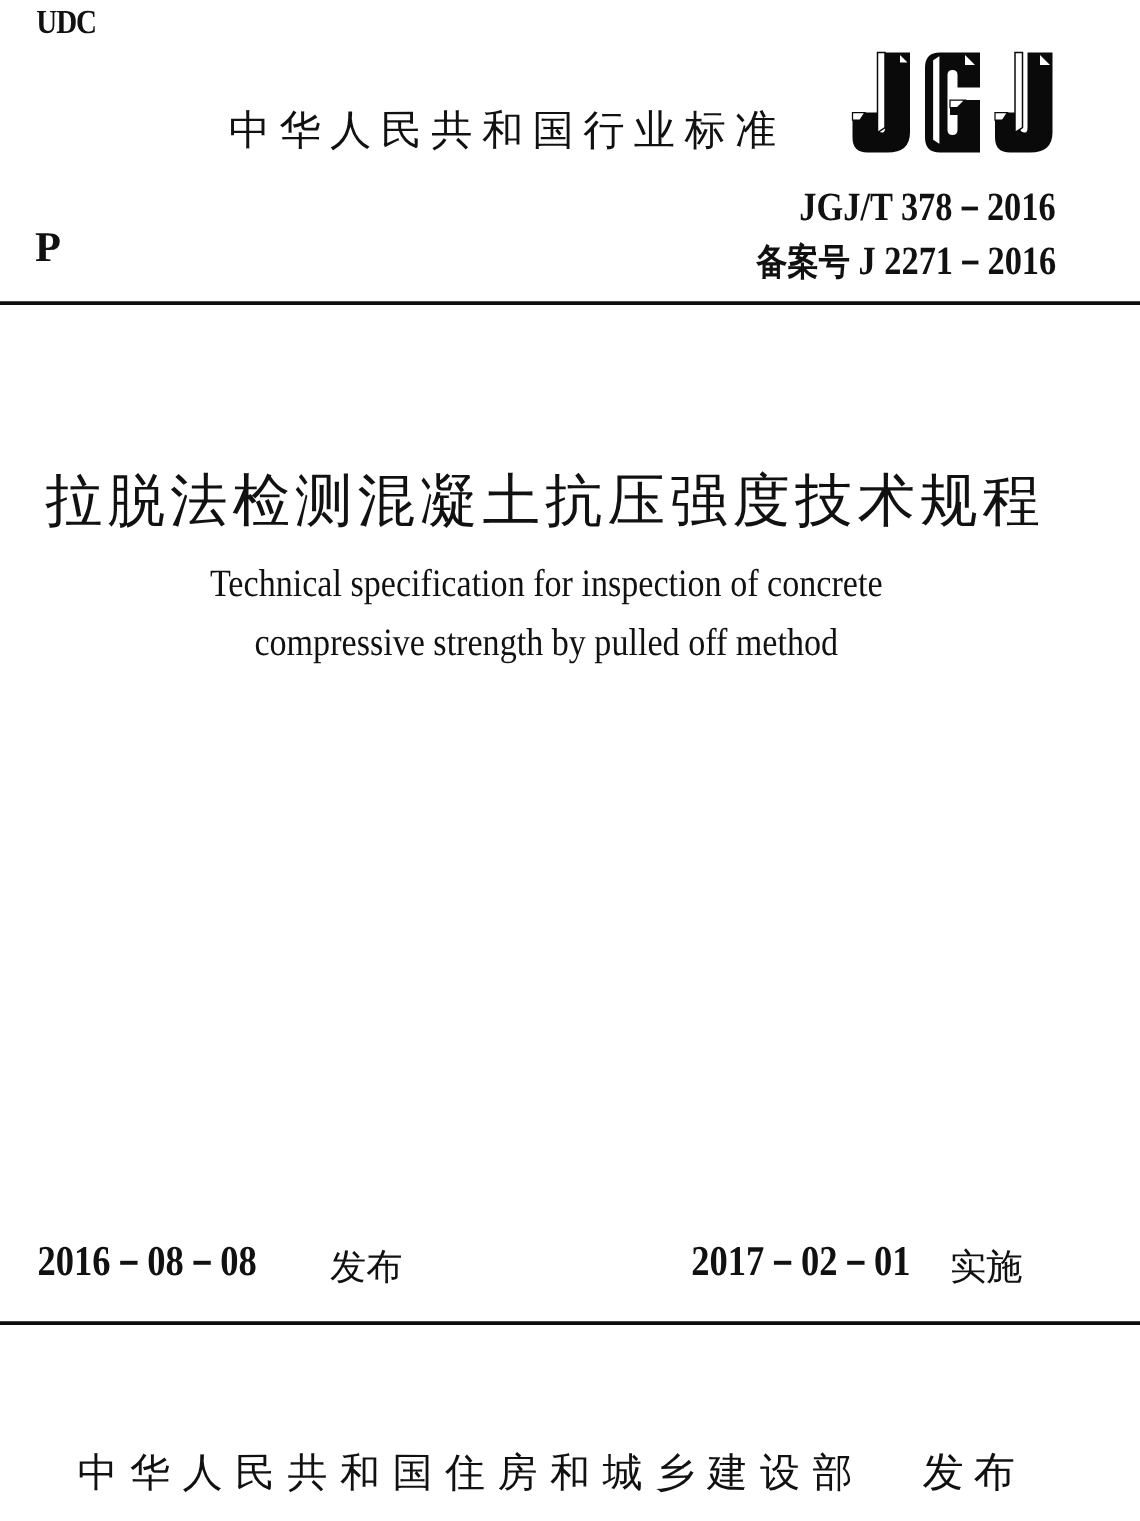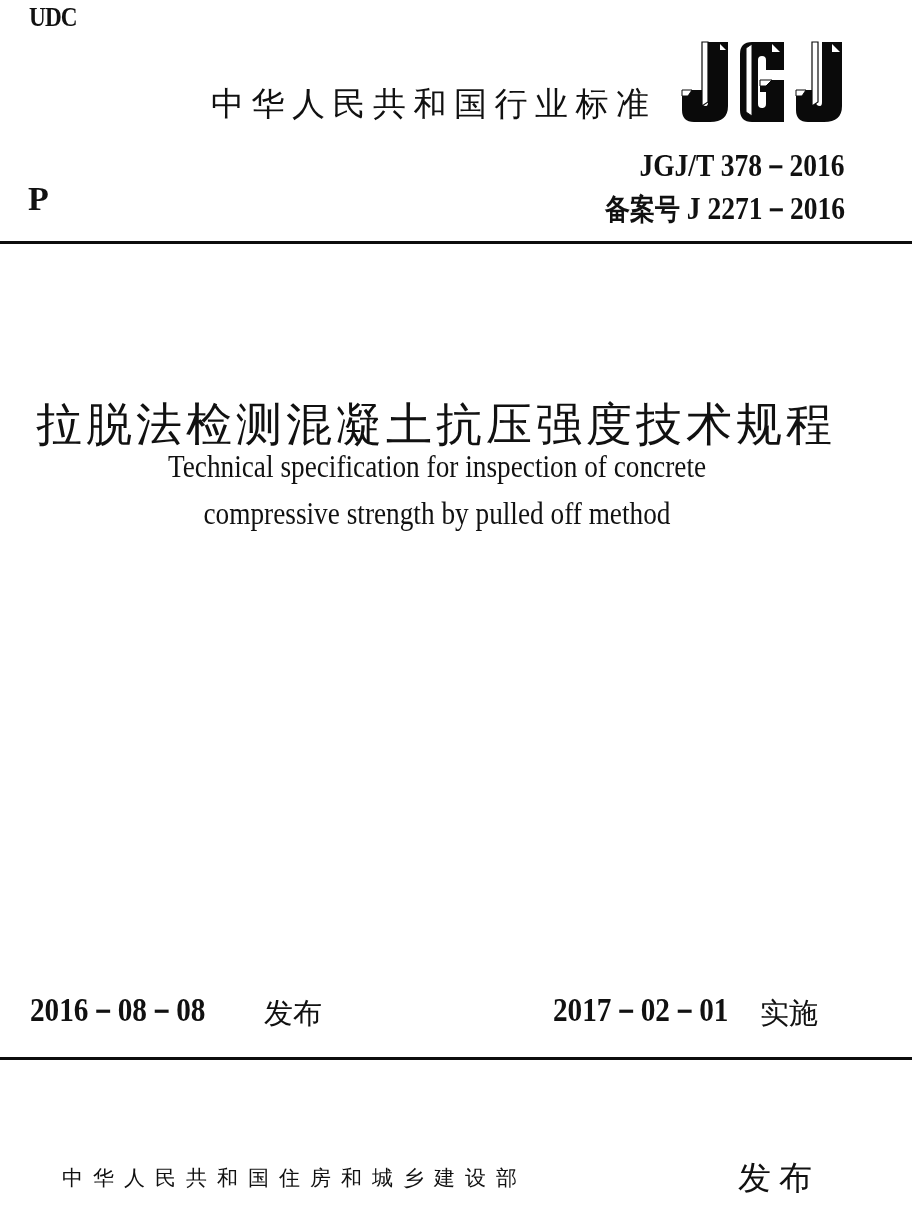--- a/index.html
+++ b/index.html
@@ -30,21 +30,20 @@
       font-family: "Liberation Serif", serif;
       font-weight: bold;
       font-size: 34px;
     }
     .std-type {
       left: 183px; top: 84px;
       font-family: "DejaVu Sans", sans-serif;
       font-size: 33px;
       letter-spacing: 7.5px;
       line-height: 40px;
-      margin-left: 28px;
     }
     .jgj-logo {
       left: 680px; top: 40px;
       width: 166px; height: 84px;
     }
     .std-number {
       right: 67px; top: 145px;
       font-family: "Liberation Serif", serif;
       font-weight: bold;
       font-size: 32px;
@@ -74,21 +73,20 @@
     }
     .rule-top { top: 241px; height: 3px; }
     .rule-bottom { top: 1057px; height: 3px; }
 
     .title-cn {
       left: 36px; top: 370px;
       font-family: "DejaVu Serif", serif;
       font-size: 46px;
       letter-spacing: 4px;
       line-height: 60px;
-      margin-top: 24px;
     }
     .title-en {
       left: 0; width: 874px;
       text-align: center;
       font-family: "Liberation Serif", serif;
       font-size: 31px;
       transform: scaleX(0.88);
       transform-origin: 437px top;
     }
     .title-en-1 { top: 449px; }
@@ -110,21 +108,21 @@
       line-height: 40px;
     }
     .date-issue { left: 30px; }
     .date-issue-label { left: 264px; }
     .date-effective { left: 553px; }
     .date-effective-label { left: 760px; }
 
     .issuer {
       left: 62px; top: 1156px;
       font-family: "DejaVu Sans", sans-serif;
-      font-size: 21px;
+      font-size: 32px;
       letter-spacing: 10px;
       line-height: 44px;
     }
     .issuer-label {
       left: 738px; top: 1156px;
       font-family: "DejaVu Sans", sans-serif;
       font-size: 33px;
       letter-spacing: 8px;
       line-height: 44px;
     }

